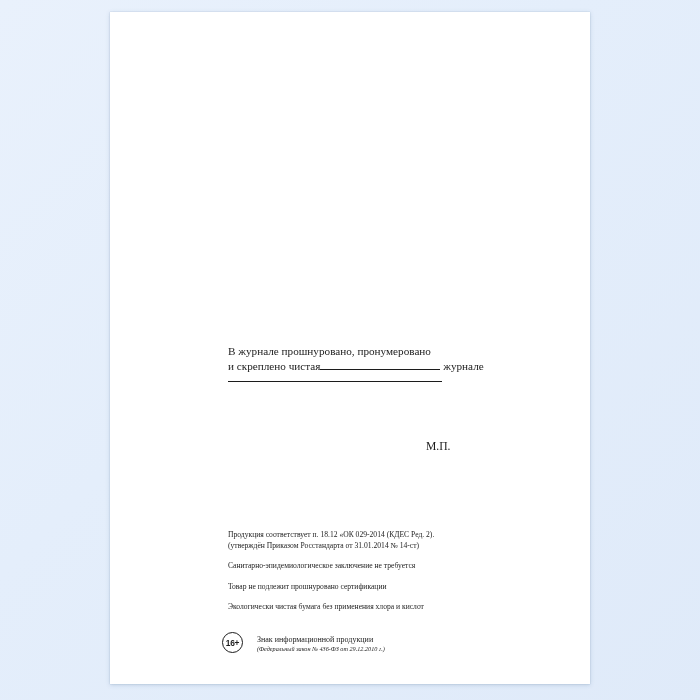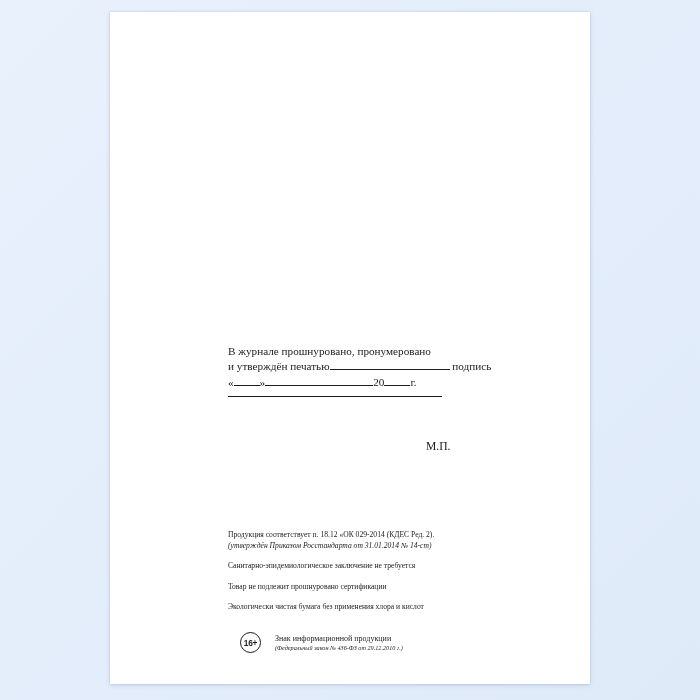--- a/index.html
+++ b/index.html
@@ -85,30 +85,29 @@
   }
   .legal p {
     margin: 0;
     font-size: 7.6px;
     line-height: 10.6px;
   }
   .legal .gap {
     height: 10px;
   }
   .legal .ital {
-    font-style: italic;
   }
 
   
   .age-row {
     position: absolute;
-    left: 130px;
+    left: 112px;
     top: 620px;
     display: flex;
-    align-items: center;
+    align-items: flex-end;
   }
   .age-badge {
     width: 19px;
     height: 19px;
     border-radius: 50%;
     border: 1.4px solid #1c1c1c;
     color: #1c1c1c;
     font-family: "Liberation Sans", sans-serif;
     font-size: 8.4px;
     font-weight: bold;
@@ -136,24 +135,21 @@
 <body>
 
 <div id="stage">
 
   <div class="page">
     <div class="page-inner">
 
       <div class="cert-block">
         <div class="cert-line">В журнале прошнуровано, пронумеровано</div>
         <div class="cert-line">
-          <span>и утверждён печатью</span><span class="dots w-xlong"></span>&nbsp;<span>подпись</span>
-        </div>
-        <div class="cert-line">
-          <span>«</span><span class="dots w-short"></span><span>»</span><span class="dots w-long"></span><span>20</span><span class="dots w-short"></span><span>г.</span>
+          <span>и скреплено чистая</span><span class="dots w-xlong"></span>&nbsp;<span>журнале</span>
         </div>
         <div class="rule-full"></div>
       </div>
 
       <div class="mp">М.П.</div>
 
       <div class="legal">
         <p>Продукция соответствует п. 18.12 «ОК 029-2014 (КДЕС Ред. 2).</p>
         <p class="ital">(утверждён Приказом Росстандарта от 31.01.2014 № 14-ст)</p>
         <div class="gap"></div>

